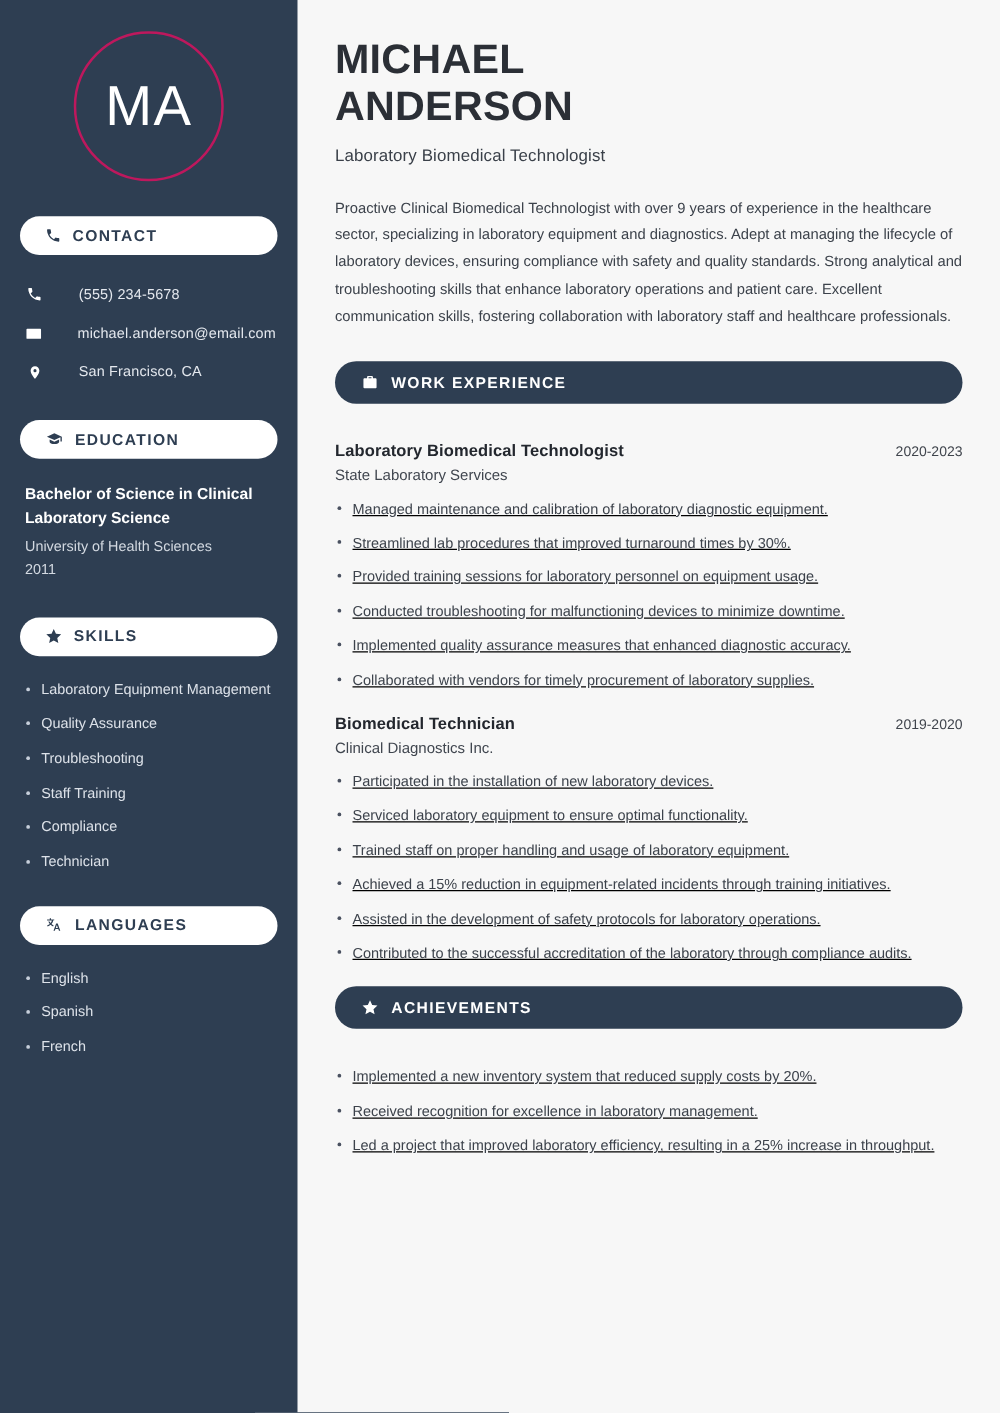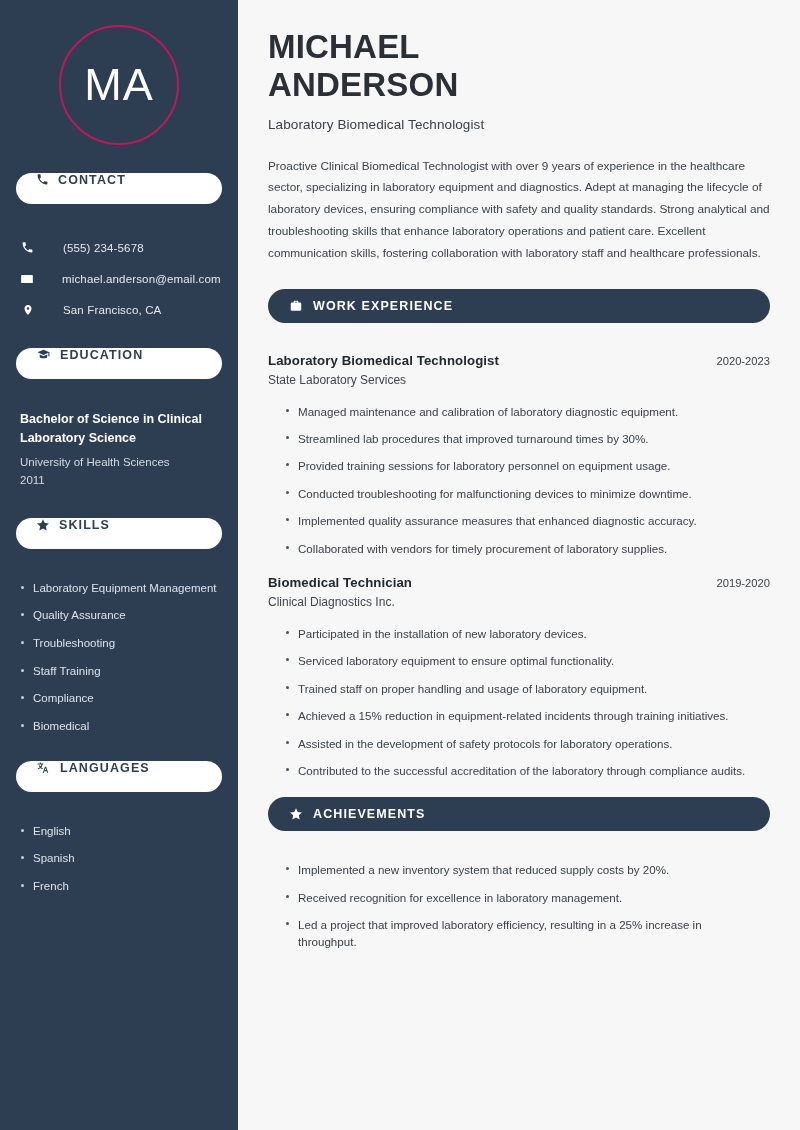--- a/index.html
+++ b/index.html
@@ -50,24 +50,24 @@
     color: #ffffff;
     font-family: "Liberation Sans", sans-serif;
   }
 
   
   .pill {
     background: #ffffff;
     border-radius: 999px;
     height: 31px;
     display: flex;
-    align-items: flex-start;
+    align-items: center;
     gap: 9px;
     padding: 0 20px;
-    margin-bottom: 31px;
+    margin-bottom: 19px;
   }
   .pill .pill-label {
     color: #2e3e52;
     font-size: 12.5px;
     font-weight: bold;
     letter-spacing: 1.1px;
   }
   .pill .ico svg { display: block; }
   .pill .ico { display: flex; align-items: center; }
 
@@ -191,21 +191,21 @@
     font-size: 11.2px;
     color: #3f444c;
     white-space: nowrap;
   }
   .job-company {
     font-size: 12px;
     color: #40464f;
     margin-bottom: 12px;
   }
 
-  .bullets { list-style: none; padding: 0; margin: 16px; }
+  .bullets { list-style: none; padding: 0; margin: 0; text-decoration: underline; }
   .bullets li {
     position: relative;
     font-size: 11.6px;
     color: #3c424b;
     line-height: 1.5;
     padding-left: 14px;
     margin-bottom: 10px;
   }
   .bullets li::before {
     content: "";
@@ -291,21 +291,21 @@
       </span>
       <span class="pill-label">SKILLS</span>
     </div>
 
     <ul class="side-list">
       <li>Laboratory Equipment Management</li>
       <li>Quality Assurance</li>
       <li>Troubleshooting</li>
       <li>Staff Training</li>
       <li>Compliance</li>
-      <li>Biomedical</li>
+      <li>Technician</li>
     </ul>
 
     <div class="pill">
       <span class="ico">
         <svg width="15" height="14" viewBox="0 0 24 24" fill="#2e3e52">
             <path d="M11.1 4.3H7.4V2.6H5.7v1.7H2v1.6h6.6c-.3 1.2-.9 2.4-1.8 3.4-.6-.6-1-1.3-1.4-2.1H3.7c.4 1.2 1.1 2.4 2 3.4-1 .8-2.2 1.5-3.5 1.9l.5 1.6c1.5-.5 2.9-1.3 4.1-2.3 1 .9 2.2 1.6 3.5 2.1l.6-1.6c-1-.4-2-1-2.8-1.6 1.3-1.5 2.2-3.3 2.5-5.3h1.2V4.3h-1.7zM16.6 10h-2.2l-3.6 10h1.8l.9-2.5h3.9l.9 2.5h1.8L16.6 10zm-2.6 6 1.4-4 1.4 4H14z"></path>
           </svg>
       </span>
       <span class="pill-label">LANGUAGES</span>
     </div>

